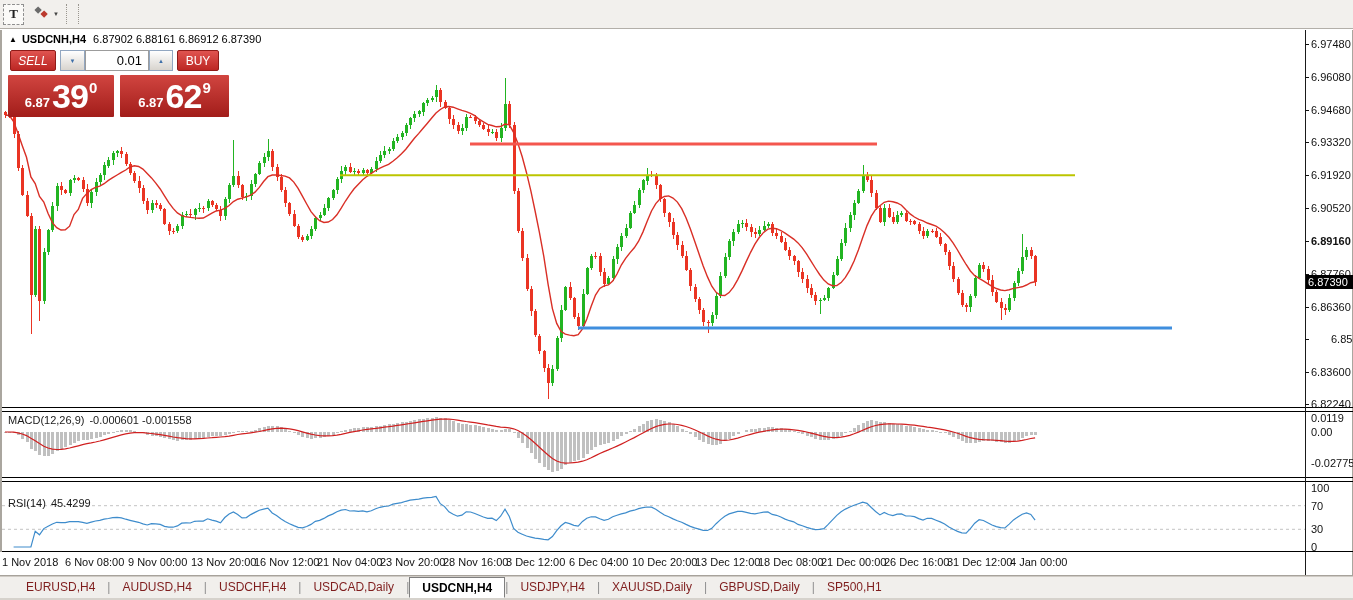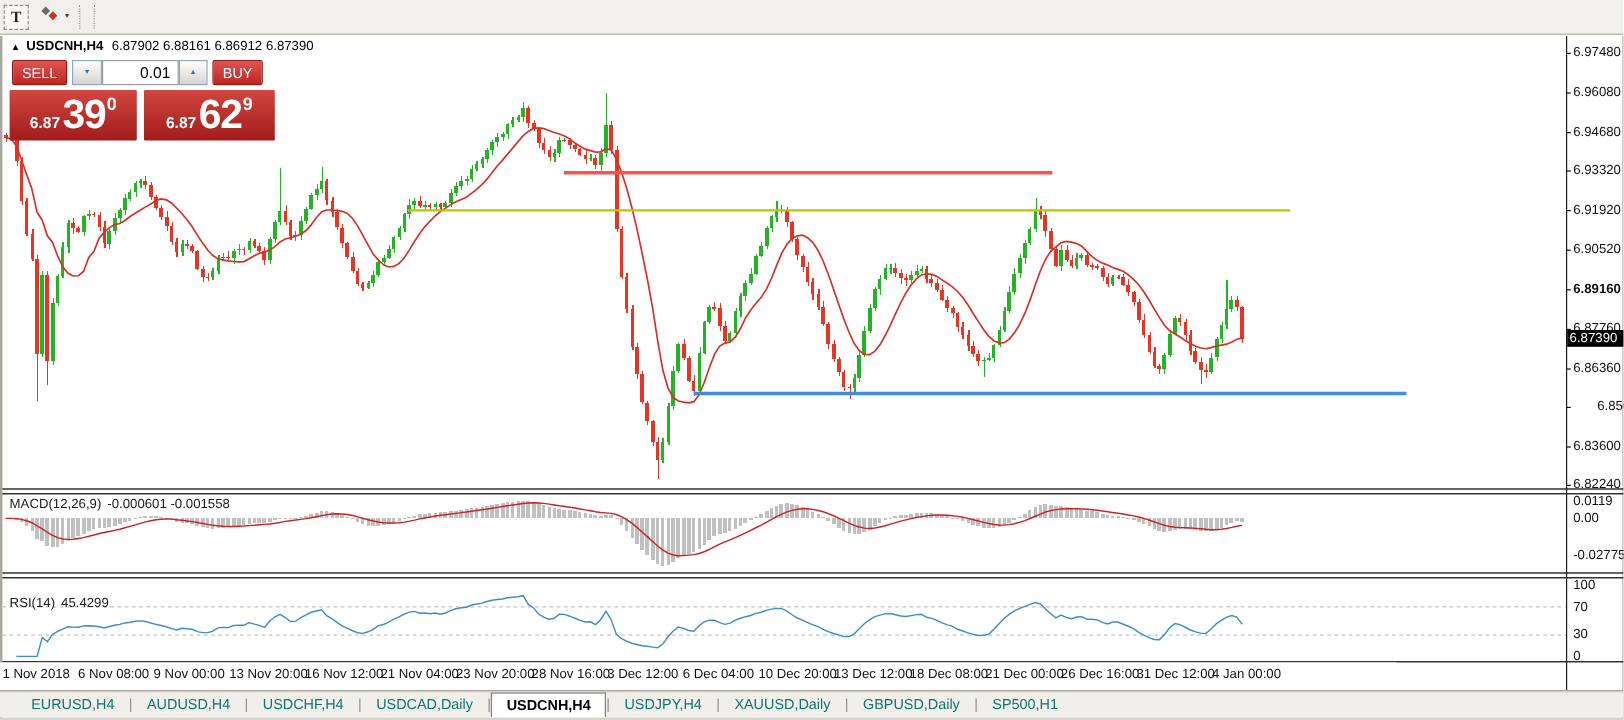--- a/index.html
+++ b/index.html
@@ -28,42 +28,42 @@
   .chart-title .tri{font-size:8px;margin-right:5px;}
   .chart-title .sym{font-weight:bold;margin-right:7px;}
   .price-tag{position:absolute;left:1306px;top:275px;width:47px;height:14px;background:#000;color:#fff;
              font-size:11px;line-height:14px;padding-left:2px;box-sizing:border-box;z-index:40;}
   .pane-label{position:absolute;left:8px;font-size:11px;color:#1a1a1a;z-index:25;}
   .pane-label .val{margin-left:5px;}
   .trade-panel{position:absolute;left:8px;top:50px;width:221px;height:67px;z-index:50;}
   .trade-panel .sell-btn,.trade-panel .buy-btn{position:absolute;top:0;height:21px;border:1px solid #8f1b18;
       background:linear-gradient(180deg,#e05450,#bc2724);color:#fff;font-size:12px;border-radius:2px;
       font-family:"Liberation Sans",sans-serif;cursor:pointer;}
-  .trade-panel .sell-btn{left:2px;width:46px;}
+  .trade-panel .sell-btn{left:2px;width:46px;font-style:italic;}
   .trade-panel .buy-btn{left:169px;width:42px;}
   .spin{position:absolute;top:0;height:21px;display:flex;align-items:center;justify-content:center;
         background:linear-gradient(180deg,#ffffff,#d8d4ce);border:1px solid #92a7c1;color:#3e6fa8;
         font-size:6px;cursor:pointer;box-sizing:border-box;}
   .spin.down{left:52px;width:25px;}
   .spin.up{left:141px;width:24px;}
   .vol{position:absolute;left:77px;top:0;width:64px;height:21px;box-sizing:border-box;border:1px solid #9c9c9c;
        text-align:right;padding-right:6px;font-size:13px;color:#000;font-family:"Liberation Sans",sans-serif;}
   .price-box{position:absolute;top:25px;height:42px;background:linear-gradient(180deg,#d14540,#a21d1a);
              color:#fff;display:flex;align-items:center;justify-content:center;cursor:pointer;border-radius:1px;}
   .price-box.sell{left:0;width:106px;}
   .price-box.buy{left:112px;width:109px;}
   .psmall{font-size:13px;font-weight:bold;align-self:flex-end;margin-bottom:7px;margin-right:2px;}
   .pbig{font-size:34px;font-weight:bold;letter-spacing:-1px;line-height:36px;}
   .psup{font-size:15px;font-weight:bold;align-self:flex-start;margin-top:4px;margin-left:1px;}
   .dates{position:absolute;left:0;top:552px;width:1164px;height:23px;background:#fff;}
   .date-label{position:absolute;top:4px;font-size:11px;color:#111;white-space:nowrap;}
   .date-bottom{position:absolute;left:0;top:575px;width:1353px;height:1px;background:#a7a29b;}
   .tabbar{position:absolute;left:0;top:576px;width:1353px;height:22px;background:#f1efec;
           display:flex;align-items:stretch;padding-left:14px;box-sizing:border-box;border-top:1px solid #cfcbc5;}
-  .tab{font-size:12px;color:#0f766e;line-height:21px;padding:0 12px;cursor:pointer;white-space:nowrap;}
+  .tab{font-size:12px;color:#7f1d1d;line-height:21px;padding:0 12px;cursor:pointer;white-space:nowrap;}
   .tab.active{background:#fff;border:1px solid #7f7f7f;border-bottom:1px solid #fff;color:#000;font-weight:bold;}
   .tabsep{color:#8f8f8f;line-height:21px;font-size:12px;}
   .bottom-strip{position:absolute;left:0;top:598px;width:1353px;height:2px;background:#d6d2cc;}
 </style>
 </head>
 <body>
 
 <div class="toolbar">
   <button class="tool-btn ttool">T</button>
   <div class="tool-btn objbtn">

